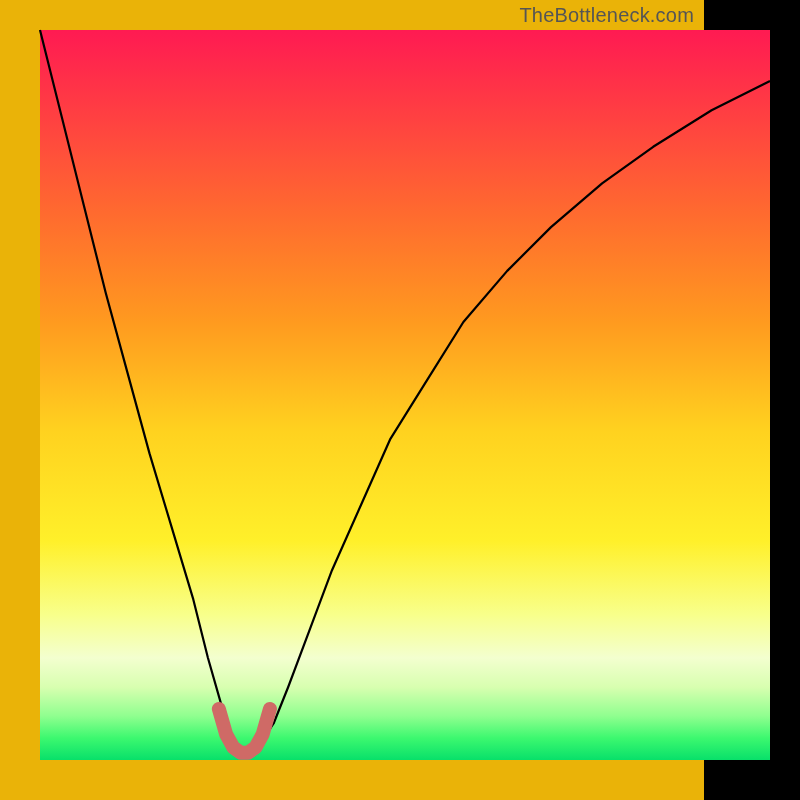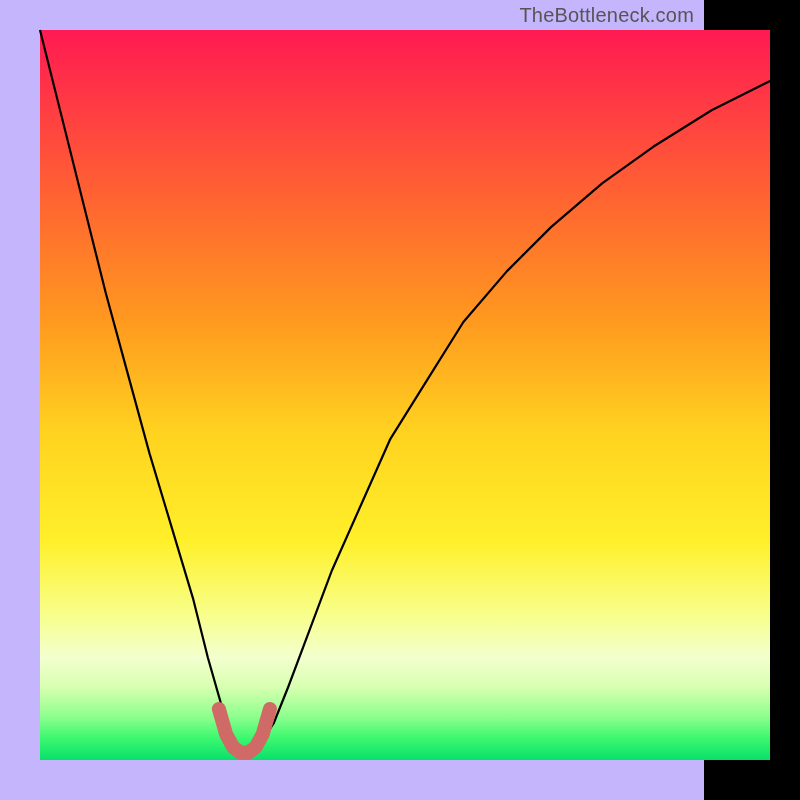--- a/index.html
+++ b/index.html
@@ -10,21 +10,21 @@
     background: #000;
     overflow: hidden;
     font-family: Arial, Helvetica, sans-serif;
   }
   .frame {
     position: absolute;
     top: 0;
     left: 0;
     width: 704px;
     height: 800px;
-    background: #c4b5fd;
+    background: #eab308;
   }
   .watermark {
     position: absolute;
     top: 4px;
     right: 10px;
     color: #555;
     font-size: 20px;
     font-weight: 400;
     letter-spacing: 0.2px;
   }

